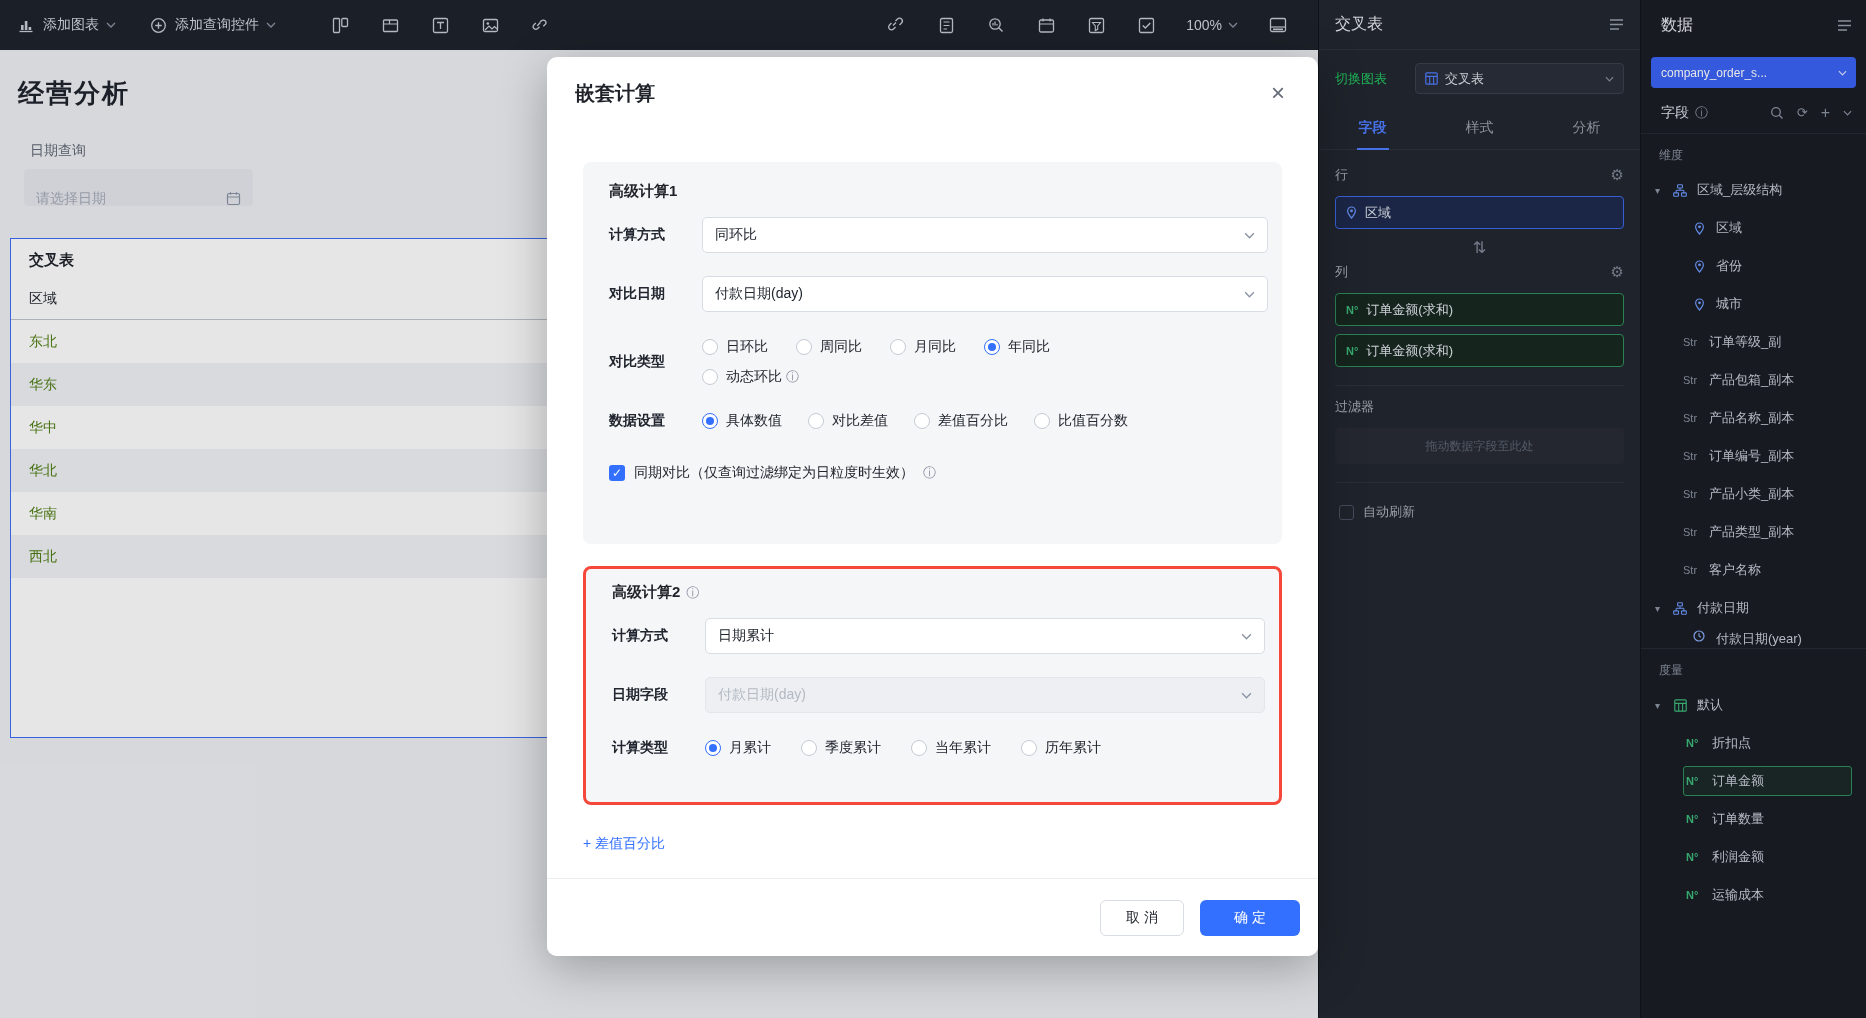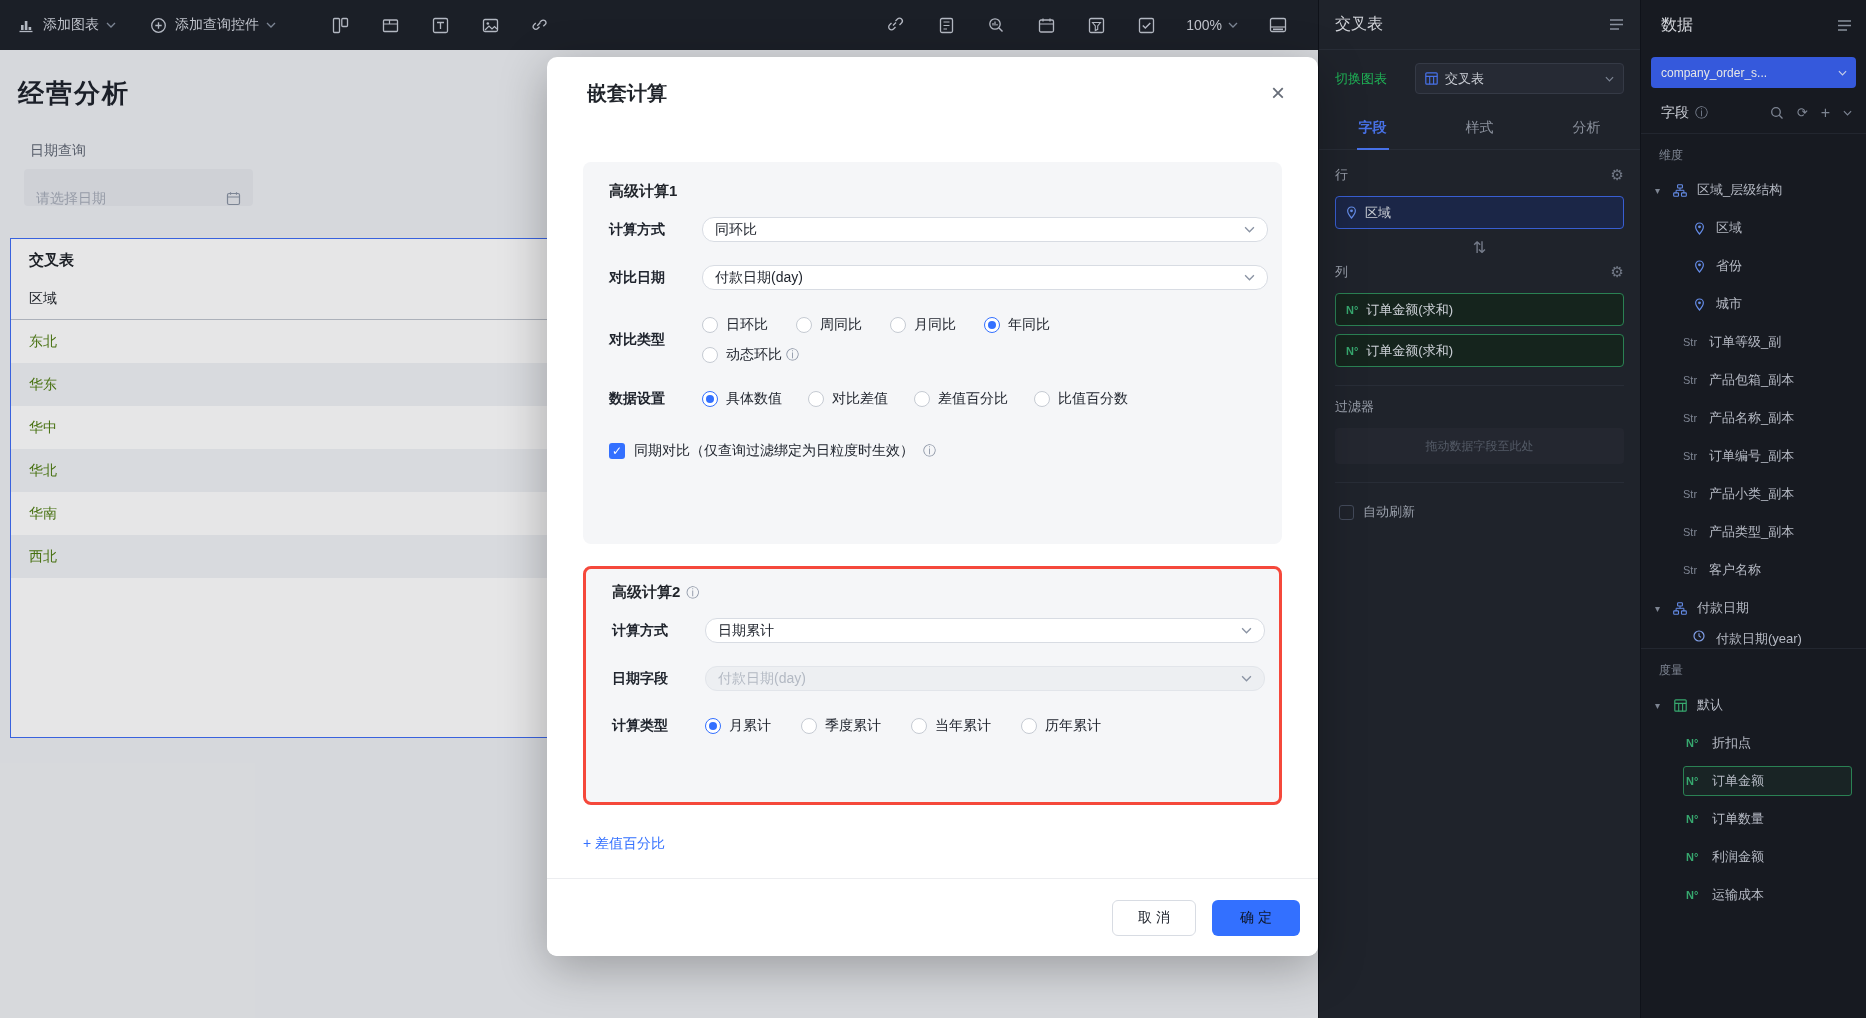--- a/index.html
+++ b/index.html
@@ -32,54 +32,54 @@
   .date-input input::placeholder { color:#a6acb8; }
   .widget { position:absolute; left:10px; top:188px; width:543px; height:500px; background:#ffffff; border:1px solid #3f6df5; }
   .widget-title { padding:12px 0 0 18px; font-size:15px; font-weight:700; color:#1f2329; }
   .tbl-header { margin-top:6px; height:44px; line-height:44px; padding-left:18px; border-bottom:1px solid #bfc4cd; font-size:14px; color:#1f2329; }
   .tbl-row { height:43px; line-height:43px; padding-left:18px; font-size:14px; color:#4d7c0f; }
   .tbl-row.alt { background:#f0f2f5; }
 
   
   #mask { position:absolute; inset:0; background:rgba(8,12,18,0.10); z-index:30; }
   #modal { position:absolute; left:547px; top:57px; width:771px; height:899px; background:#fff; border-radius:10px; box-shadow:0 12px 48px rgba(0,0,0,0.28); z-index:40; overflow:hidden; }
-  .m-header { height:72px; display:flex; align-items:center; padding:0 40px; }
+  .m-header { height:72px; display:flex; align-items:center; padding:0 28px; }
   .m-title { font-size:20px; font-weight:700; color:#1f2329; }
   .m-close { position:absolute; right:24px; top:20px; width:32px; height:32px; display:flex; align-items:center; justify-content:center; font-size:24px; color:#676d78; cursor:pointer; }
   .m-body { padding:0 36px; }
 
   .sec { background:#f5f6f8; border-radius:8px; padding:20px 14px 0 26px; }
   .sec1 { margin-top:33px; height:382px; }
   .sec2 { margin-top:22px; height:239px; border:3px solid #f5483b; padding-top:14px; }
   .sec-title { font-size:15px; font-weight:700; color:#1f2329; display:flex; align-items:center; gap:6px; }
   .info { color:#8a93a3; font-size:13px; font-weight:400; font-style:normal; }
 
   .f-row { display:flex; align-items:center; margin-top:23px; }
   .f-row.top { align-items:center; }
   .f-label { width:93px; font-size:14px; font-weight:700; color:#20252e; flex-shrink:0; }
-  .f-ctrl { flex:1; height:25px; background:#fff; border:1px solid #d8dce3; border-radius:12px; display:flex; align-items:center; padding:0 12px; font-size:14px; color:#20252e; cursor:pointer; }
+  .f-ctrl { flex:1; height:36px; background:#fff; border:1px solid #d8dce3; border-radius:5px; display:flex; align-items:center; padding:0 12px; font-size:14px; color:#20252e; cursor:pointer; }
   .f-ctrl .chev { margin-left:auto; }
   .f-ctrl.disabled { background:#edeff2; color:#b3b9c3; border-color:#e2e5ea; cursor:default; }
 
   .radio-col { display:flex; flex-direction:column; gap:12px; }
   .radio-line { display:flex; align-items:center; gap:28px; }
   .radio-opt { display:flex; align-items:center; gap:8px; font-size:14px; color:#20252e; cursor:pointer; }
   .rdo { width:16px; height:16px; border:1.5px solid #c6cbd3; border-radius:50%; background:#fff; position:relative; flex-shrink:0; }
   .rdo.sel { border-color:#3370ff; }
   .rdo.sel::after { content:""; position:absolute; inset:3px; border-radius:50%; background:#3370ff; }
 
   .chk-row { display:flex; align-items:center; gap:9px; margin-top:34px; font-size:14px; color:#20252e; }
   .chk { width:16px; height:16px; background:#3370ff; border-radius:3px; color:#fff; font-size:12px; display:flex; align-items:center; justify-content:center; cursor:pointer; }
 
   .add-link { margin:30px 0 0 0; font-size:14px; color:#3370ff; cursor:pointer; display:inline-block; }
 
   .m-footer { position:absolute; left:0; right:0; bottom:0; height:78px; border-top:1px solid #ecedf0; display:flex; align-items:center; justify-content:flex-end; gap:16px; padding-right:18px; background:#fff; }
   .btn { height:36px; border-radius:6px; font-size:14px; display:flex; align-items:center; justify-content:center; cursor:pointer; }
   .btn.cancel { width:84px; background:#fff; border:1px solid #d8dce3; color:#20252e; }
-  .btn.confirm { width:88px; background:#3370ff; color:#0f172a; }
+  .btn.confirm { width:100px; background:#3370ff; color:#ffffff; }
 
   
   .cp-header { height:50px; display:flex; align-items:center; padding:0 16px; border-bottom:1px solid #2c313b; }
   .panel-title { font-size:16px; color:#e9ecf1; }
   .burger { margin-left:auto; color:#98a0ad; cursor:pointer; }
   .cp-switch { display:flex; align-items:center; padding:13px 16px 12px; }
   .cp-switch-label { width:80px; font-size:13px; color:#22c55e; }
   .cp-select { flex:1; height:31px; background:#2a2e38; border:1px solid #3a404c; border-radius:4px; display:flex; align-items:center; gap:7px; padding:0 9px; font-size:13px; color:#dde1e8; cursor:pointer; }
   .cp-select .chev { margin-left:auto; }
   .cp-tabs { display:flex; height:44px; border-bottom:1px solid #2c313b; }

